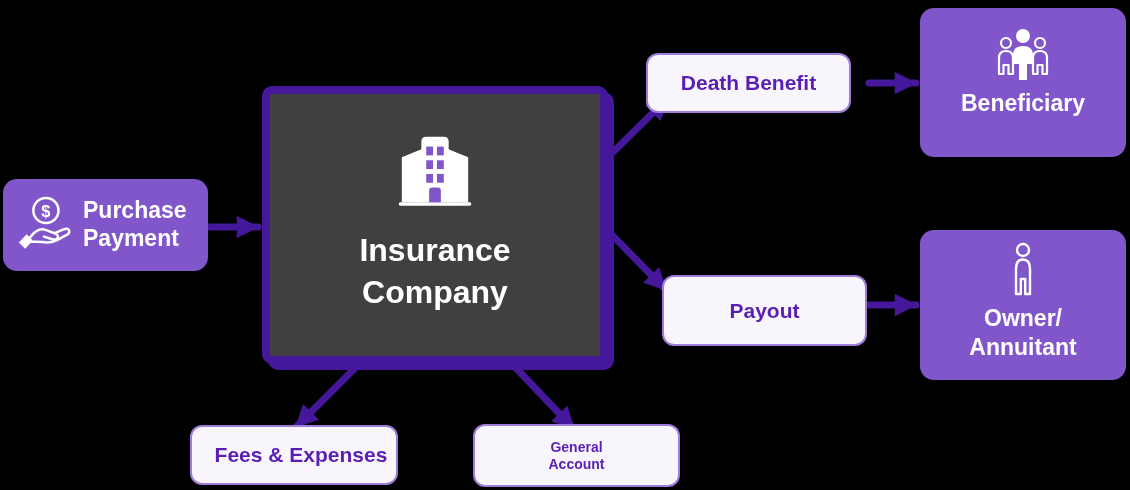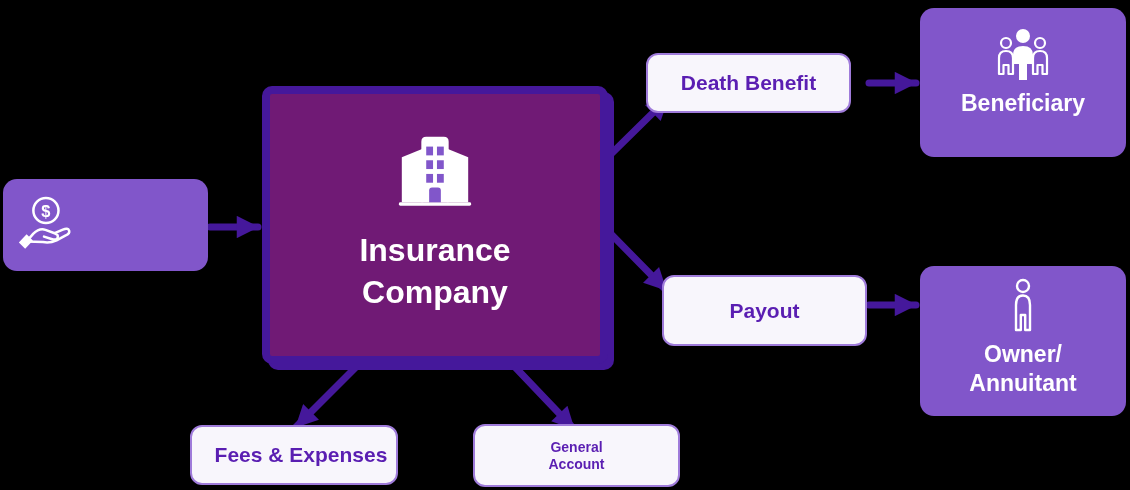--- a/index.html
+++ b/index.html
@@ -17,39 +17,39 @@
     background:#F8F6FC;border:2.5px solid #9F7BDA;border-radius:12px;
     color:#5A1EB2;font-weight:700;font-size:21px;text-align:center;
   }
   .label{white-space:pre-line;font-weight:700;}
 
   .pp{left:3px;top:179px;width:205px;height:92px;justify-content:flex-start;padding-left:12px;gap:10px;}
   .pp .label{font-size:23px;line-height:1.2;}
 
   .ins{
     left:262px;top:86px;width:346px;height:278px;
-    background:#701a75;border:8px solid #45189B;border-radius:10px;
+    background:#404040;border:8px solid #45189B;border-radius:10px;
     box-shadow:6px 6px 0 #45189B;
     flex-direction:column;justify-content:flex-start;color:#fff;
   }
   .ins .label{font-size:32px;line-height:1.3;text-align:center;margin-top:18px;}
   .ins svg{margin-top:36px;}
 
   .db{left:646px;top:53px;width:205px;height:60px;}
   .po{left:662px;top:275px;width:205px;height:71px;}
   .fe{left:190px;top:425px;width:208px;height:60px;padding-left:14px;}
   .ga{left:473px;top:424px;width:207px;height:63px;}
   .ga .label, .light .label{font-weight:700;}
   .ga .label{font-size:14px;line-height:1.18;}
 
   .ben{left:920px;top:8px;width:206px;height:149px;flex-direction:column;justify-content:flex-start;}
   .ben svg{margin-top:20px;}
   .ben .label{font-size:23px;margin-top:8px;text-align:right;}
 
-  .own{left:920px;top:230px;width:206px;height:150px;flex-direction:column;justify-content:flex-start;margin-top:36px;}
+  .own{left:920px;top:230px;width:206px;height:150px;flex-direction:column;justify-content:flex-start;}
   .own svg{margin-top:12px;}
   .own .label{font-size:23px;line-height:1.25;margin-top:6px;text-align:center;}
 </style>
 </head>
 <body>
 
 <div class="canvas">
 
   <svg class="arrows" viewBox="0 0 1130 490">
     <defs>
@@ -67,20 +67,22 @@
   </svg>
 
   <div class="node purple pp">
     <svg width="58" height="62" viewBox="0 0 60 64">
       <circle cx="32" cy="17" r="13" fill="none" stroke="#FFFFFF" stroke-width="2.6"></circle>
       <text x="32" y="18" fill="#FFFFFF" font-size="17" font-weight="bold" text-anchor="middle" dominant-baseline="central" font-family="Liberation Sans, DejaVu Sans, sans-serif">$</text>
       <path d="M12,49 L19,41 Q25,35 31.5,37 L41,40.5 Q45.5,42.2 44,45.2 Q42.5,48 38.5,46.7 L30,44
                M41,40.5 L49.5,36.8 Q54.8,34.6 56,37.8 Q57,40.8 52,43 L43,47.8 Q36,51 29,49.6 L12,49" fill="none" stroke="#FFFFFF" stroke-width="2.6" stroke-linecap="round" stroke-linejoin="round"></path>
       <polygon points="4,50 12,41.5 18.5,48 10.5,56.5" fill="#FFFFFF"></polygon>
     </svg>
+    <div class="label">Purchase
+Payment</div>
   </div>
 
   <div class="node ins">
     <svg width="82" height="82" viewBox="0 0 84 84">
       <path d="M8,28 L30,19 L30,74 L8,74 Z" fill="#FFFFFF"></path>
       <path d="M54,19 L76,28 L76,74 L54,74 Z" fill="#FFFFFF"></path>
       <path d="M28,12 Q28,7 33,7 L51,7 Q56,7 56,12 L56,74 L28,74 Z" fill="#FFFFFF"></path>
       <rect x="5" y="74" width="74" height="3.5" rx="1.5" fill="#FFFFFF"></rect>
       <rect x="33" y="17" width="7" height="9" fill="#8156CA"></rect>
       <rect x="44" y="17" width="7" height="9" fill="#8156CA"></rect>

